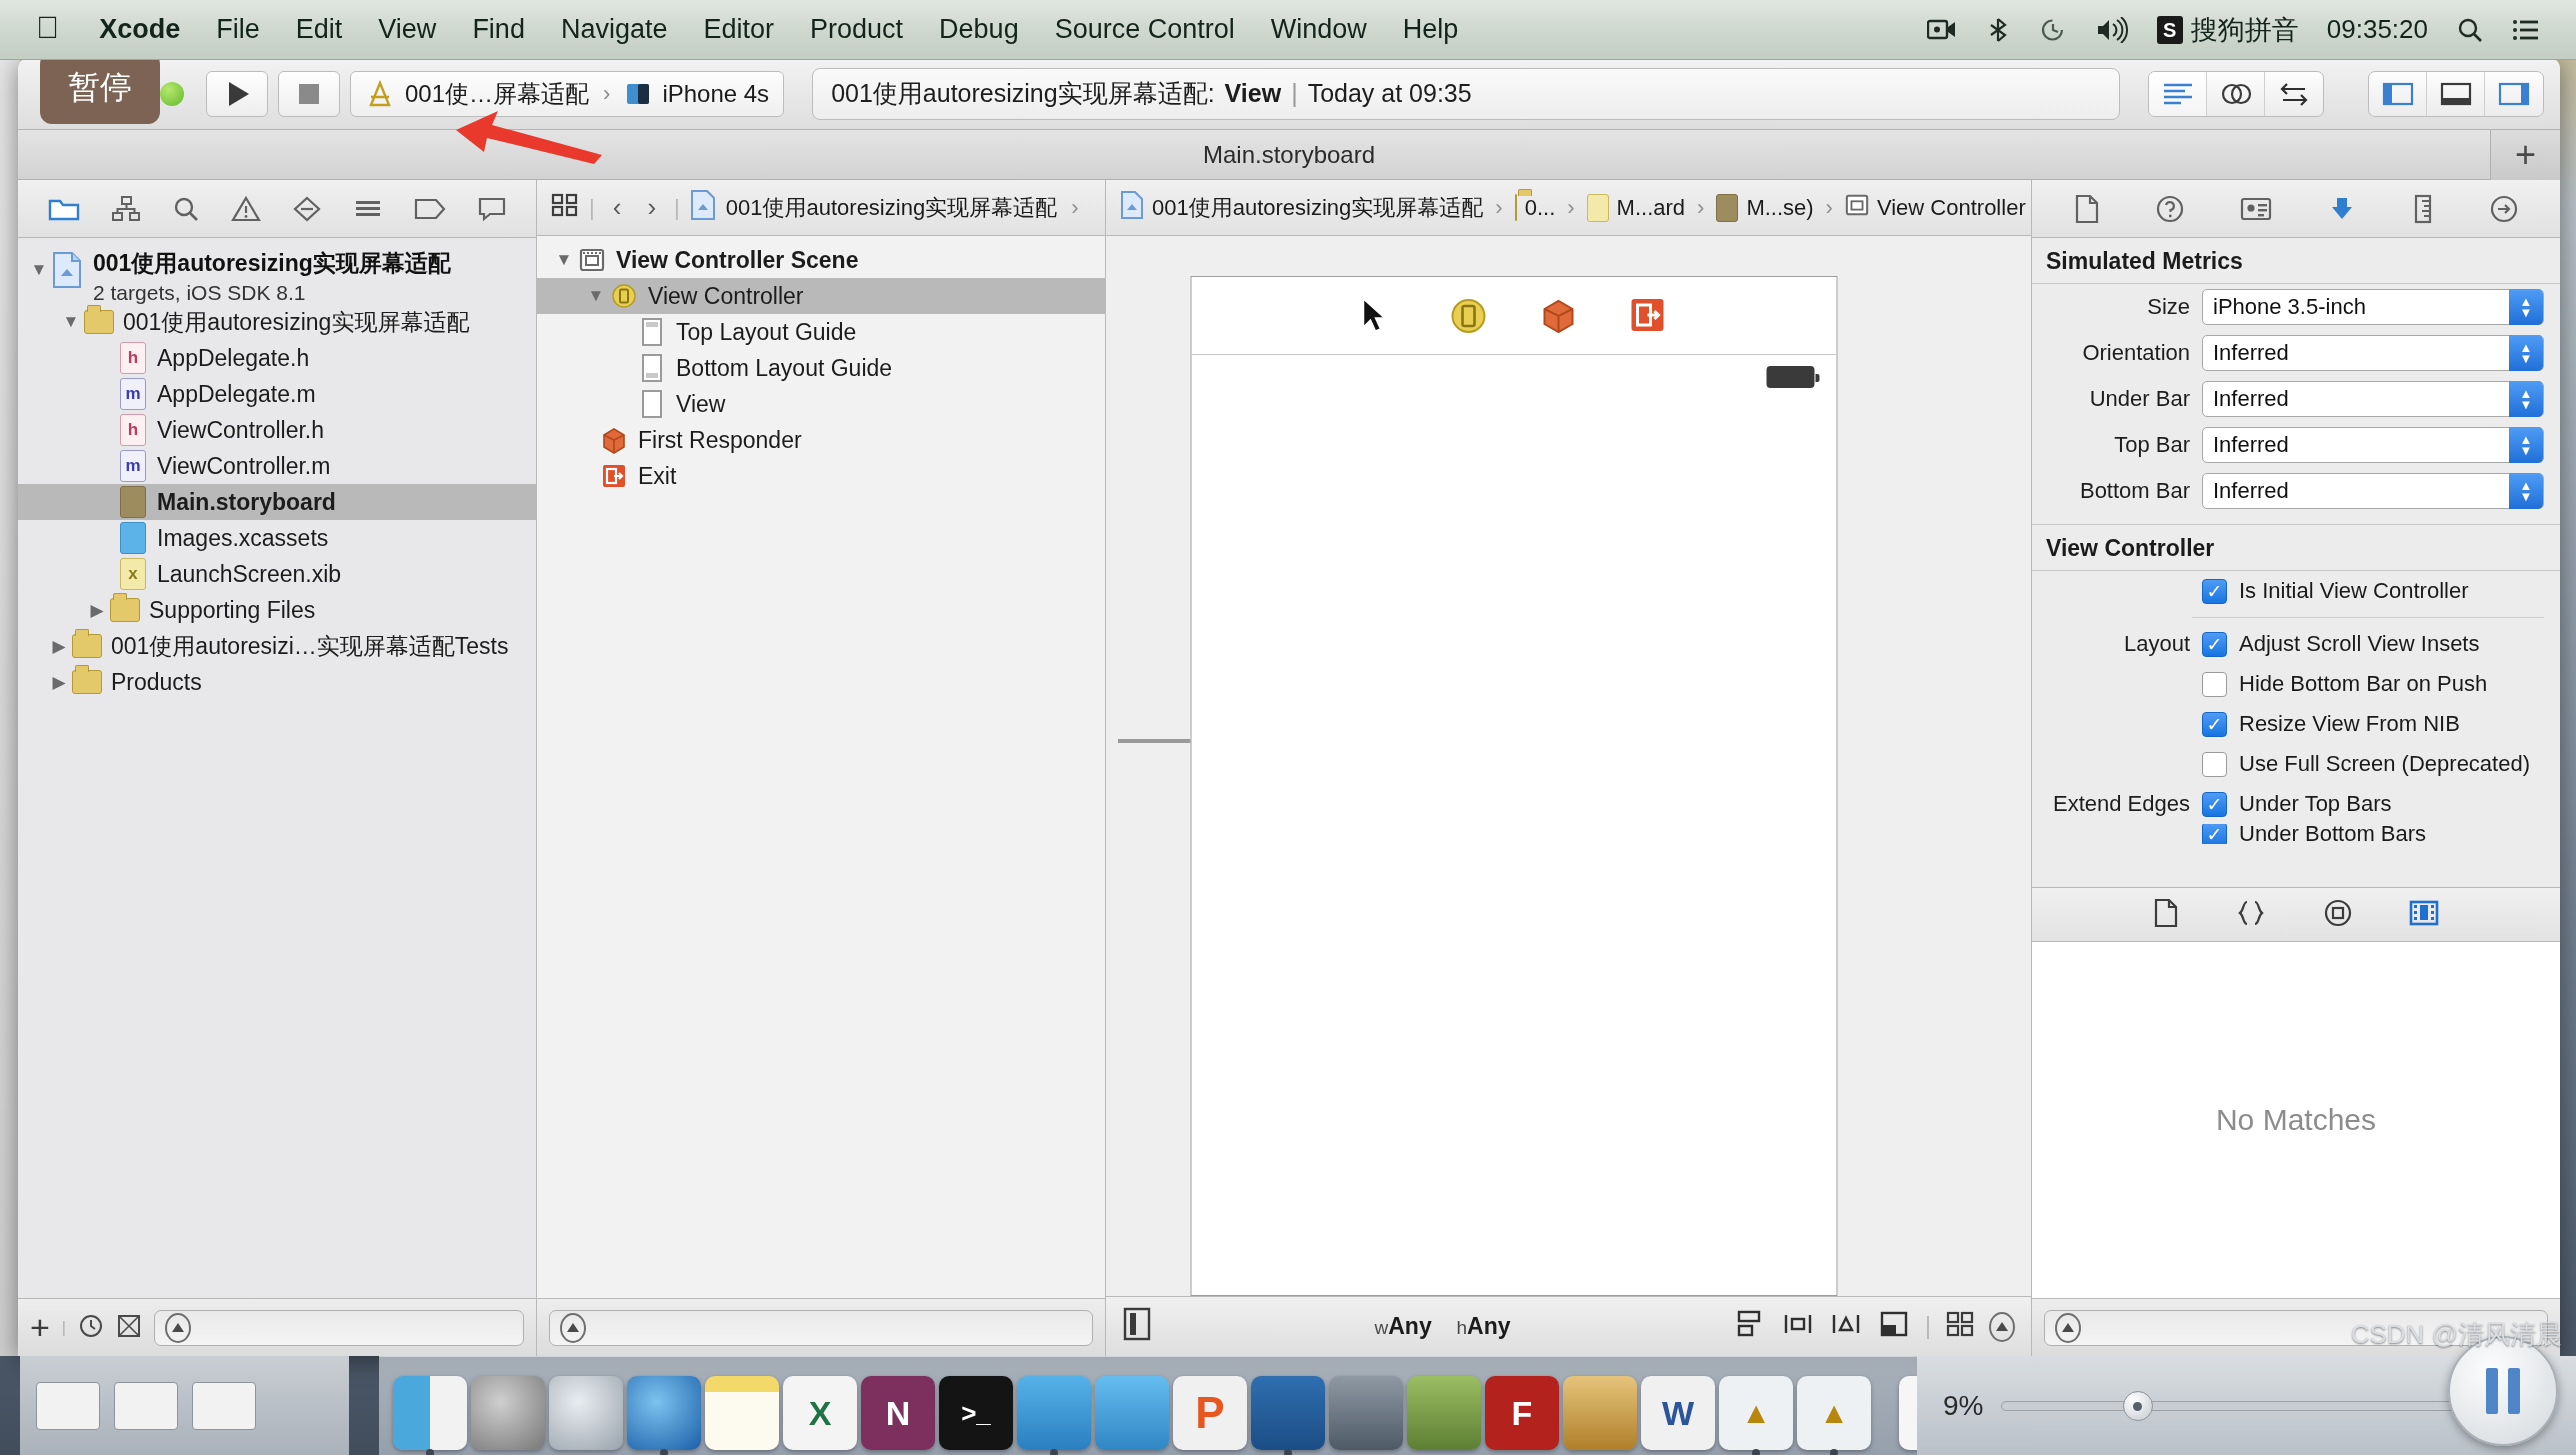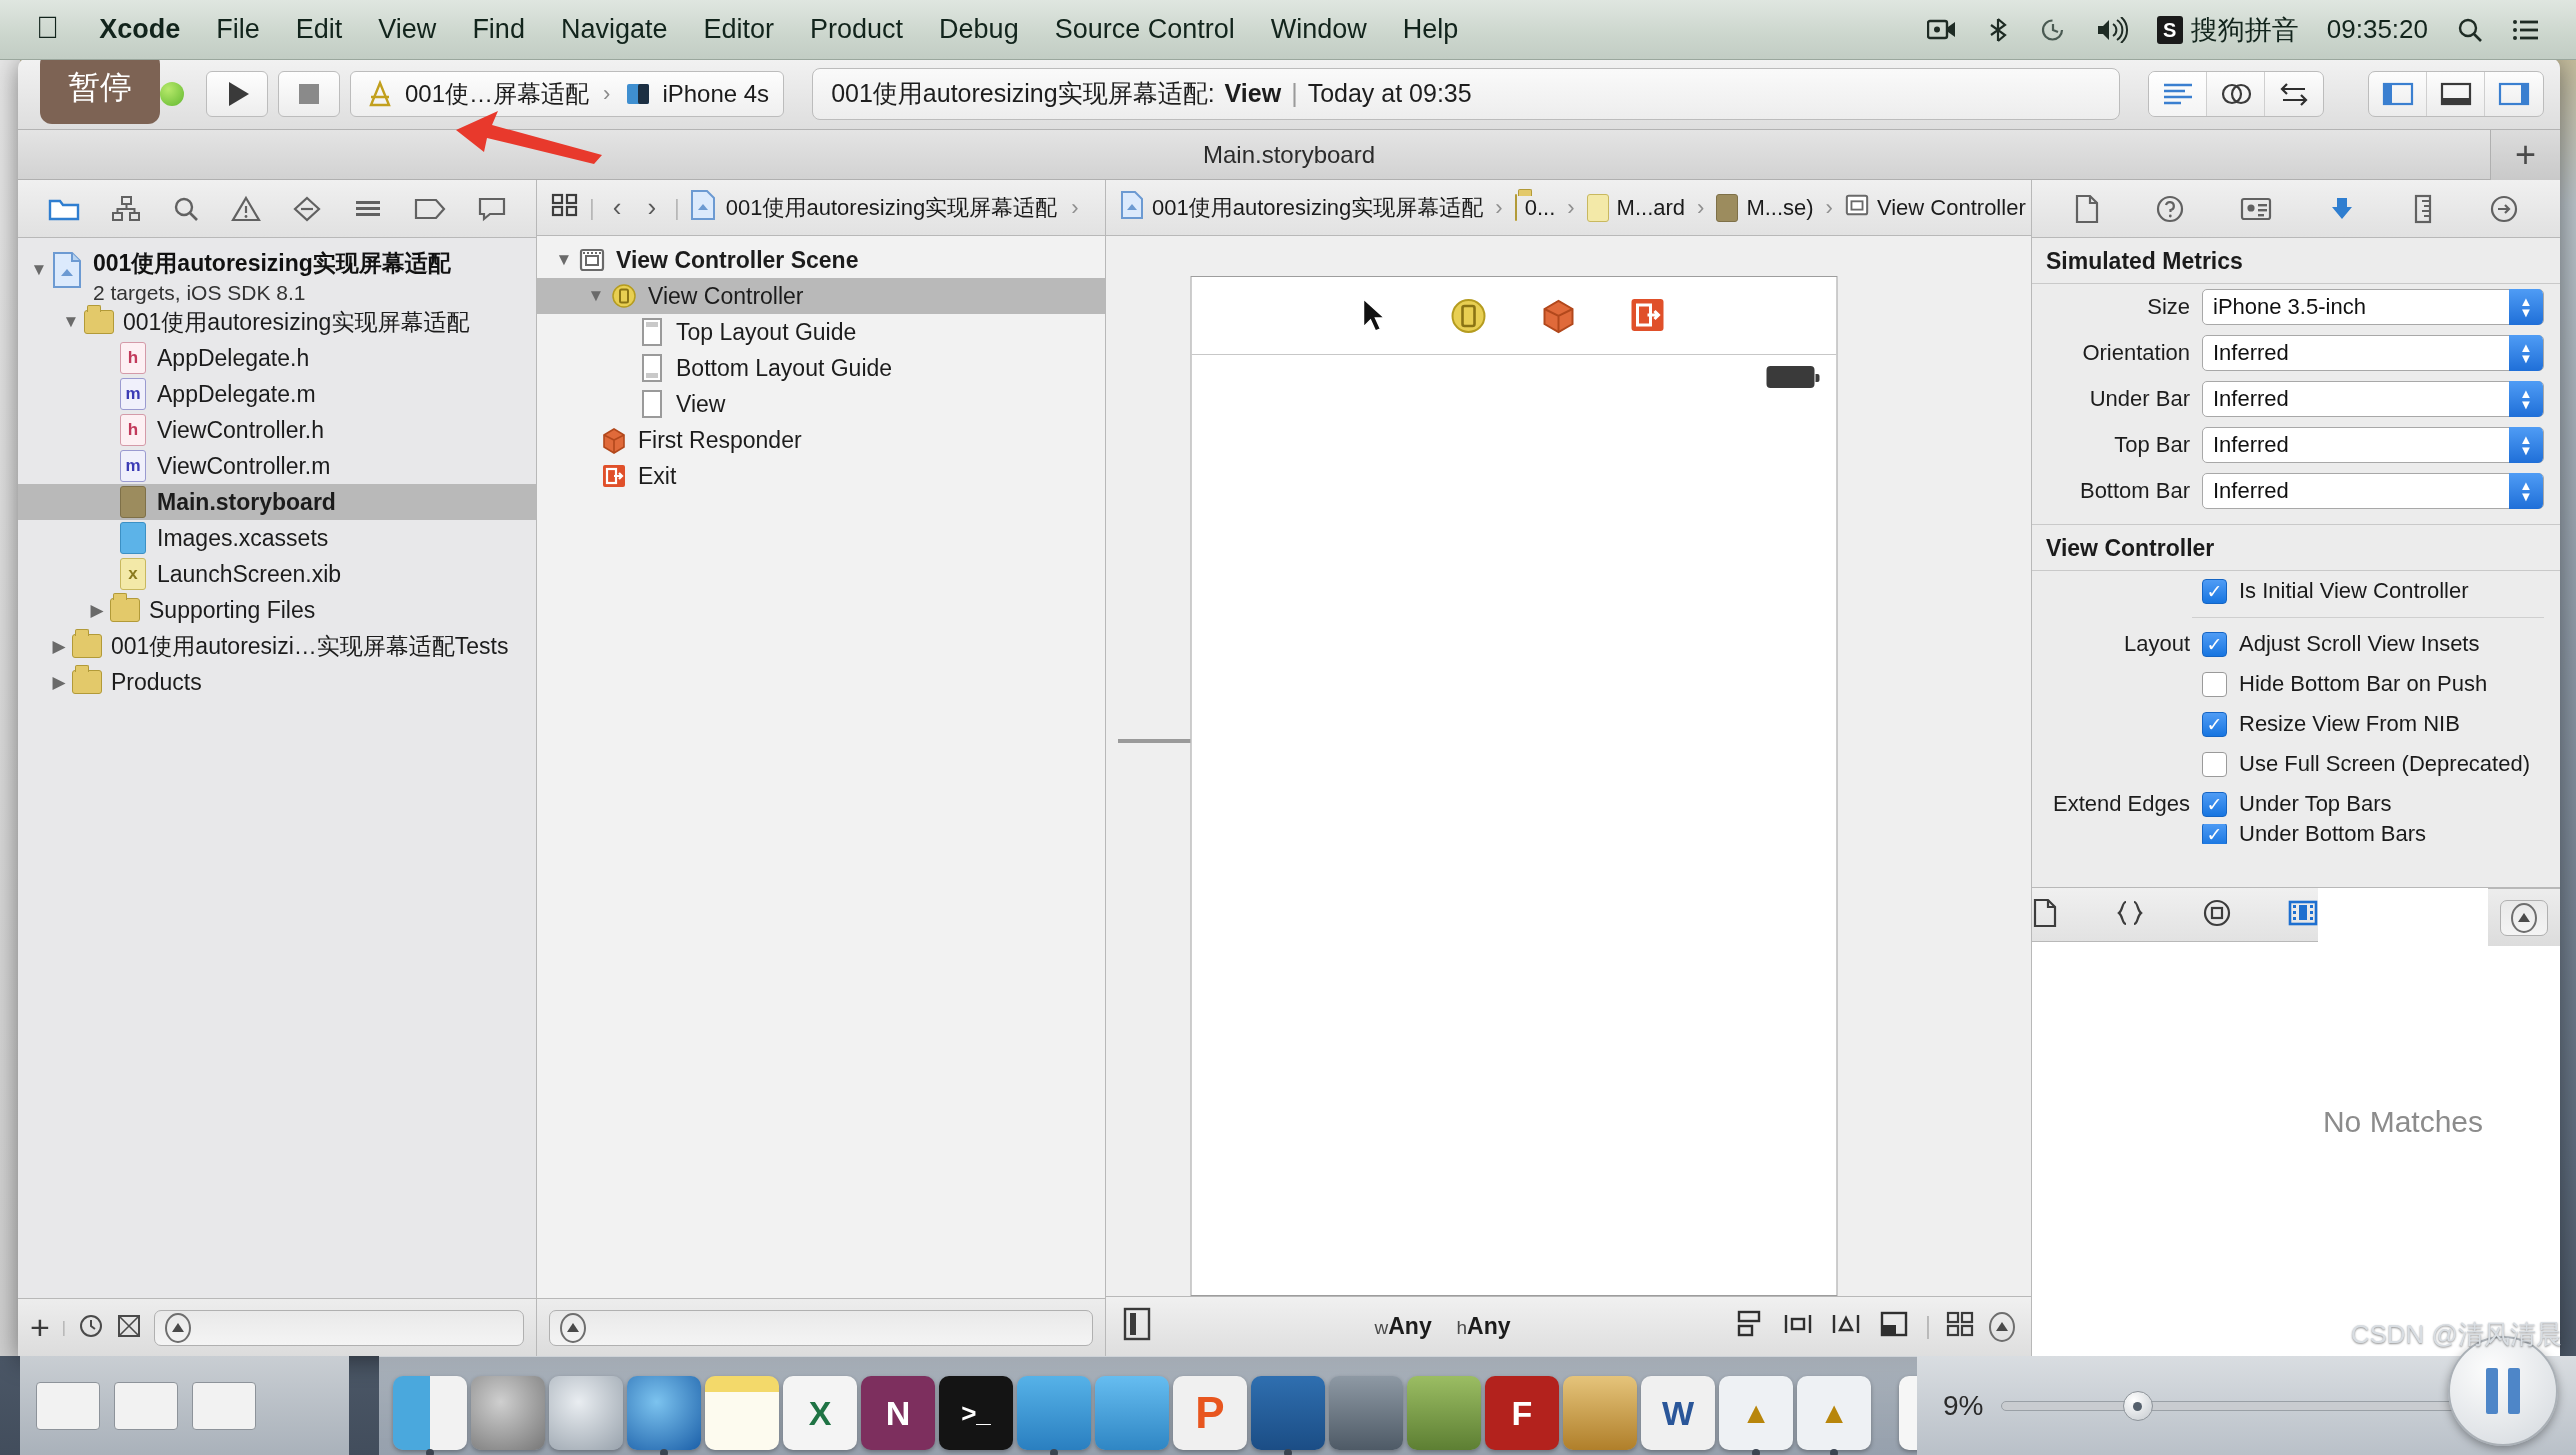--- a/index.html
+++ b/index.html
@@ -181,21 +181,21 @@
   }
   .txtfield{flex:1;height:36px;background:#fff;border:1px solid #a8a8a8;border-radius:4px;}
   .cbrow{display:flex;align-items:center;height:40px;padding-left:8px;gap:12px;}
   .cbrow .flabel{width:150px;}
   .cb{width:25px;height:25px;border-radius:4px;border:1px solid #9a9a9a;background:#fff;flex:none;
       display:flex;align-items:center;justify-content:center;}
   .cb.on{background:linear-gradient(180deg,#4f9cf5,#1775e0);border-color:#1565c4;color:#fff;font-size:19px;}
   .cbtxt{font-size:22px;color:#1a1a1a;white-space:nowrap;}
   .divider{height:1px;background:#cfcfcf;margin:6px 16px 6px 160px;}
 
-  .library{border-top:1px solid #b8b8b8;height:469px;display:flex;background:#fff;}
+  .library{border-top:1px solid #b8b8b8;height:469px;display:flex;flex-direction:column;background:#fff;}
   .libbar{height:54px;background:linear-gradient(180deg,#f0f0f0,#e2e2e2);border-bottom:1px solid #b8b8b8;
           display:flex;align-items:center;justify-content:center;gap:56px;}
   .libbody{flex:1;display:flex;align-items:center;justify-content:center;font-size:30px;color:#8c8c8c;background:#fff;}
 
   
   .filterbar{height:58px;background:linear-gradient(180deg,#ededed,#dcdcdc);border-top:1px solid #b8b8b8;
              display:flex;align-items:center;gap:12px;padding:0 12px;}
   .searchpill{flex:1;height:36px;background:linear-gradient(180deg,#e9e9e9,#f4f4f4);
               border:1px solid #b0b0b0;border-radius:7px;display:flex;align-items:center;padding:0 10px;}
   .oval{width:26px;height:30px;border:2px solid #6e6e6e;border-radius:50%;display:flex;align-items:center;justify-content:center;}

